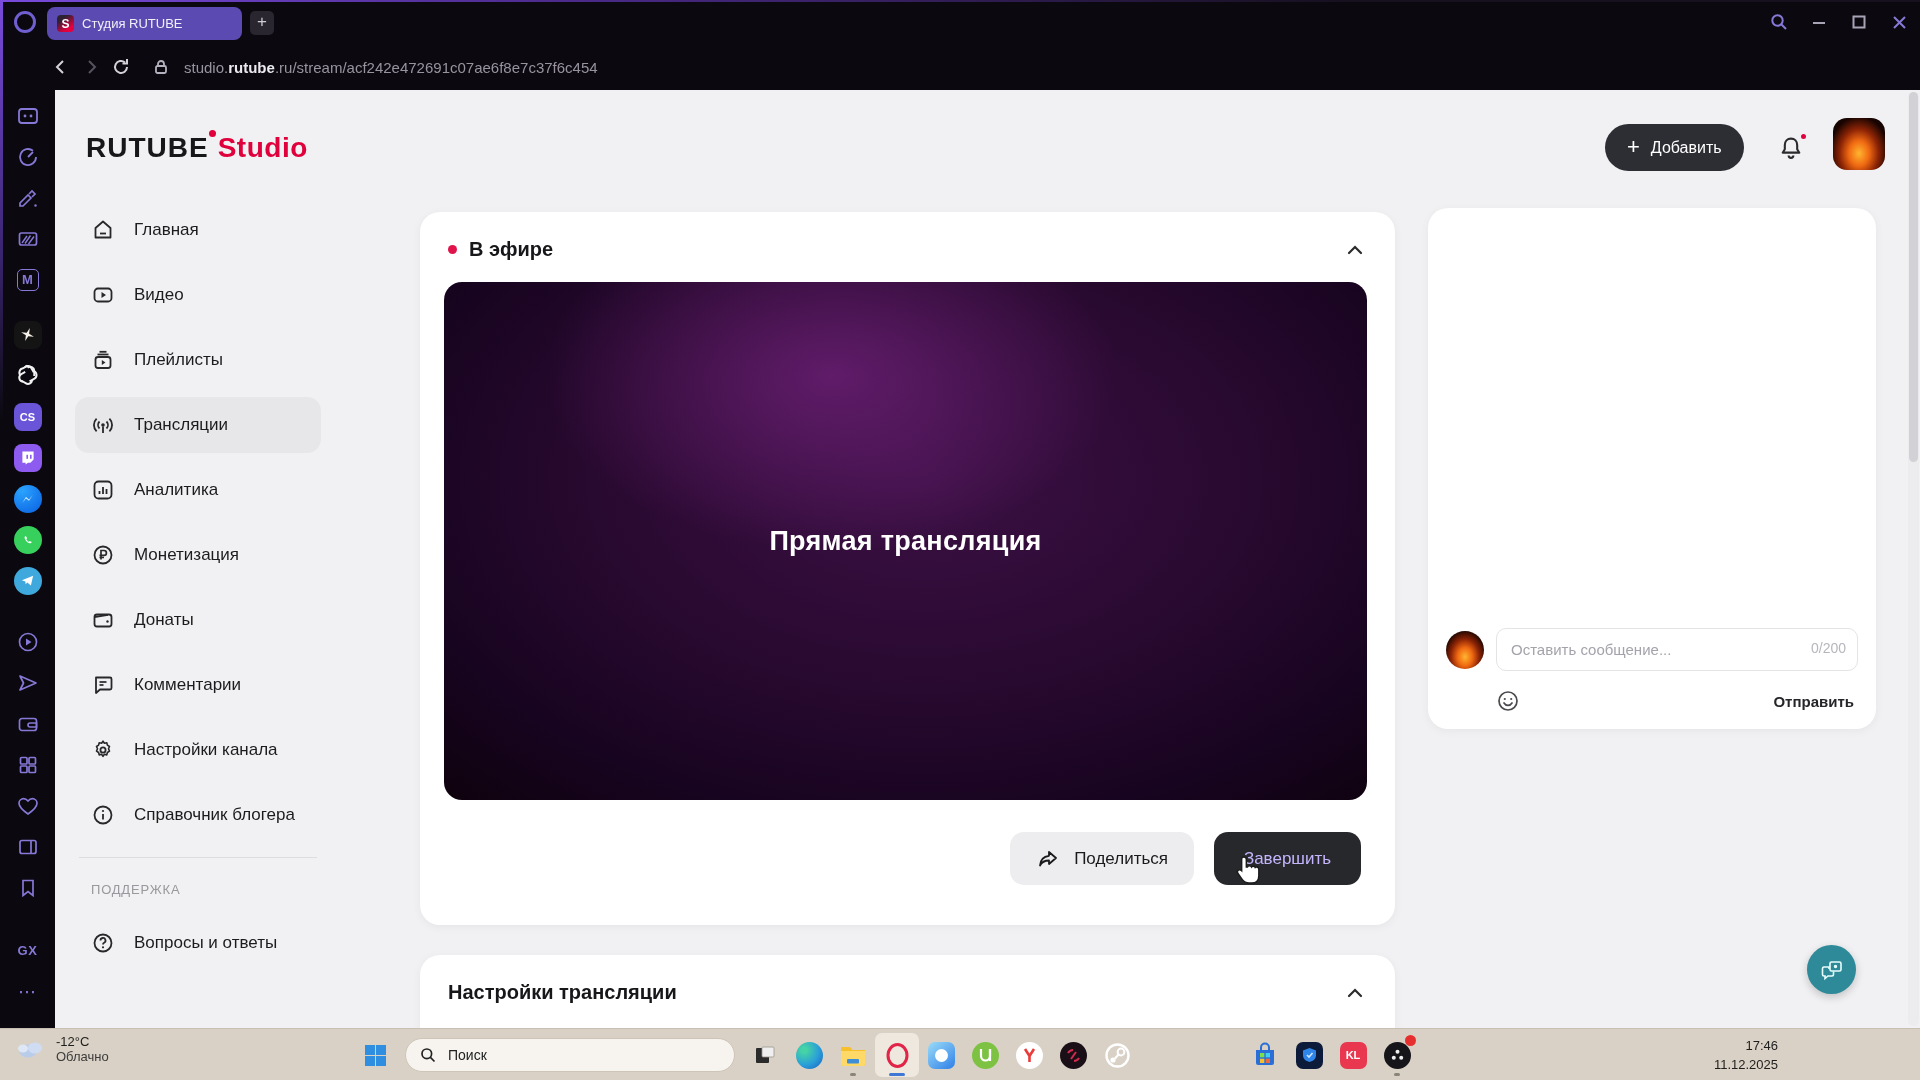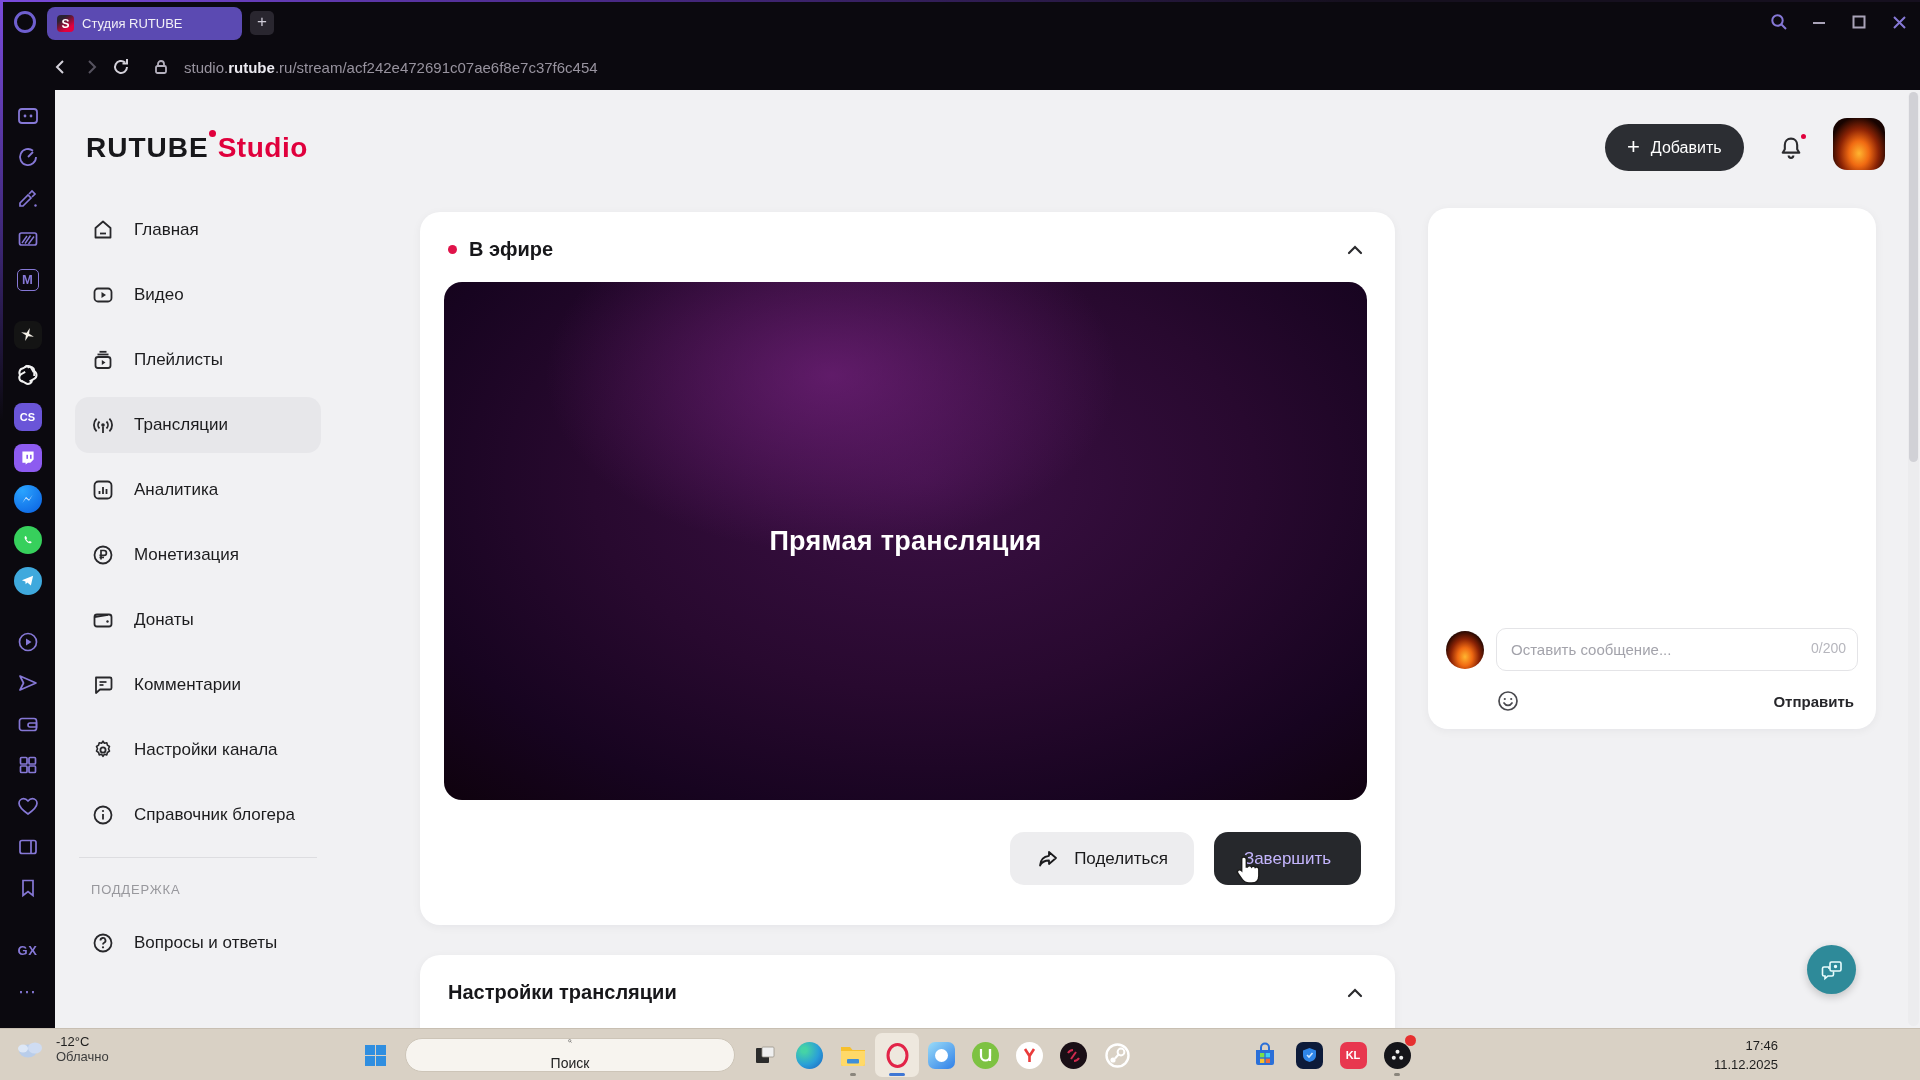--- a/index.html
+++ b/index.html
@@ -125,21 +125,21 @@
   .weather-desc { font-size:13px; color:#3c3c3c; }
   .tb-center { position:absolute; left:353px; top:0; height:52px; display:flex; align-items:center; }
   .tb-ic { width:44px; height:44px; display:flex; align-items:center; justify-content:center;
     position:relative; border-radius:7px; }
   .tb-ic.active { background:#eee8de; }
   .run-dot { position:absolute; bottom:1px; left:50%; transform:translateX(-50%); width:6px;
     height:3px; border-radius:2px; background:#8a857c; }
   .run-line { position:absolute; bottom:1px; left:50%; transform:translateX(-50%); width:16px;
     height:3px; border-radius:2px; background:#3f77d4; }
   .search-pill { width:330px; height:34px; background:#f7f4ef; border:1px solid #cdc5b8;
-    border-radius:17px; display:flex; align-items:center; gap:12px; padding:0 14px; margin:0 8px;flex-direction:column; }
+    border-radius:17px; display:flex; align-items:center; gap:12px; padding:0 14px; margin:0 8px; }
   .search-label { font-size:14px; color:#222; }
   .tray { position:absolute; left:1542px; top:0; height:52px; display:flex; align-items:center; gap:15px; }
   .tray-lang { font-size:13px; color:#1e1e1e; }
   .clock { position:absolute; right:142px; top:7px; text-align:right; font-size:13px; color:#1e1e1e;
     line-height:19px; }
 
   .cursor { position:absolute; left:1233px; top:855px; z-index:99; }
   svg { display:block; }
 </style>
 </head>

